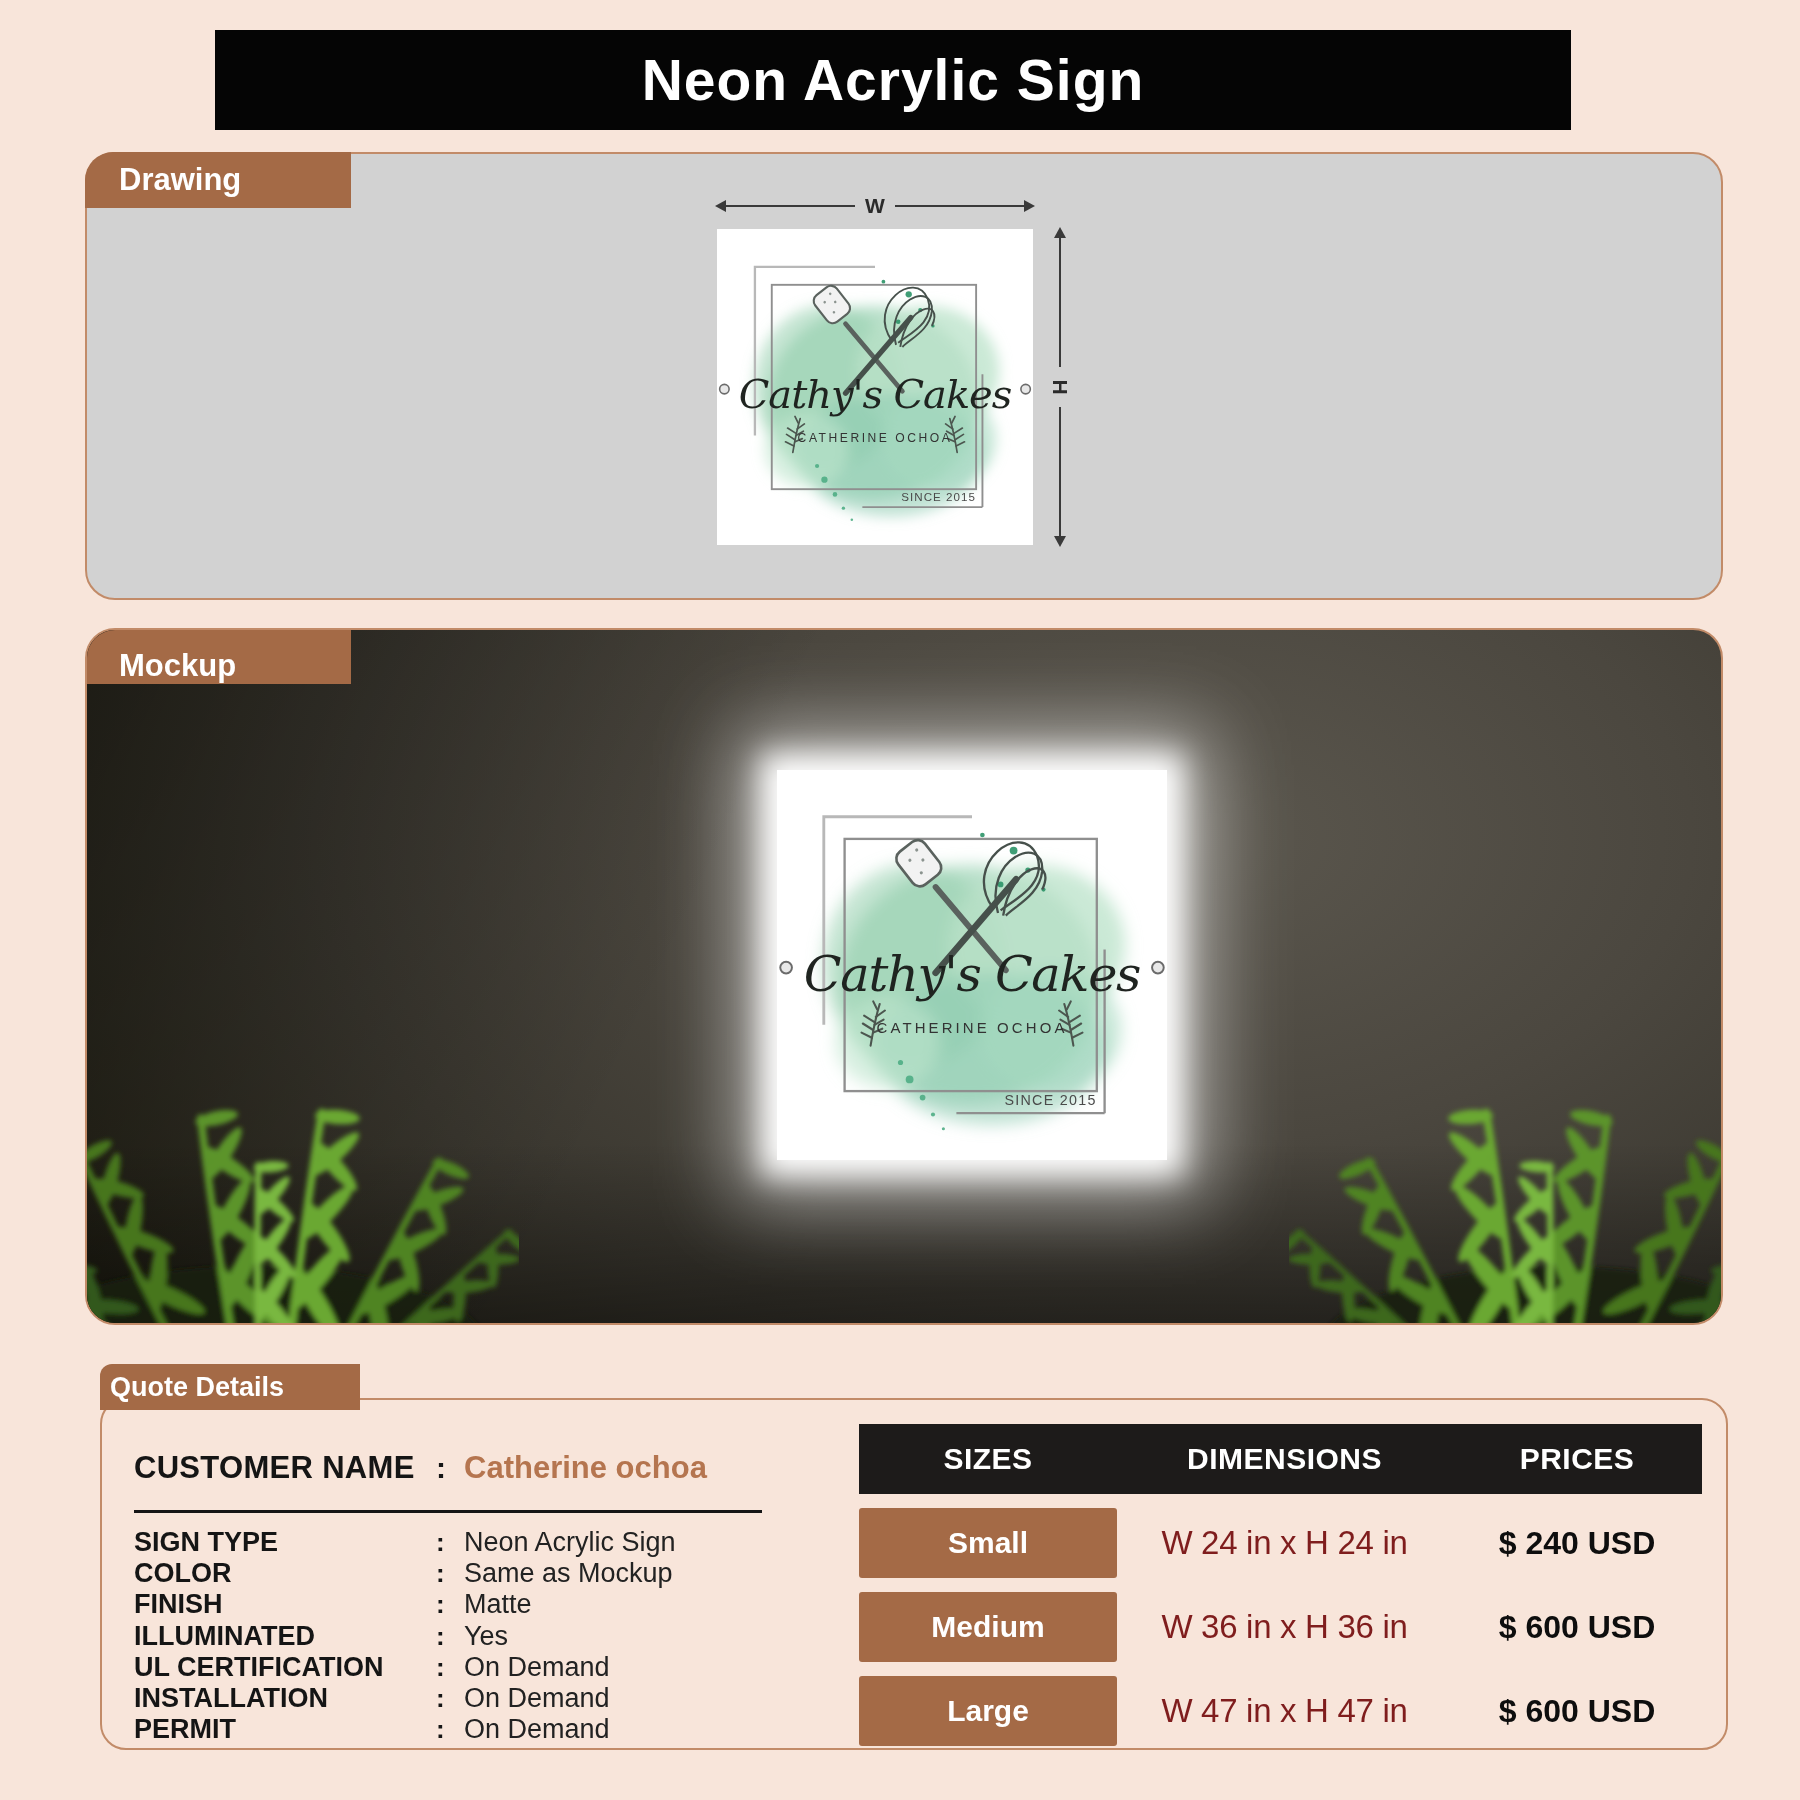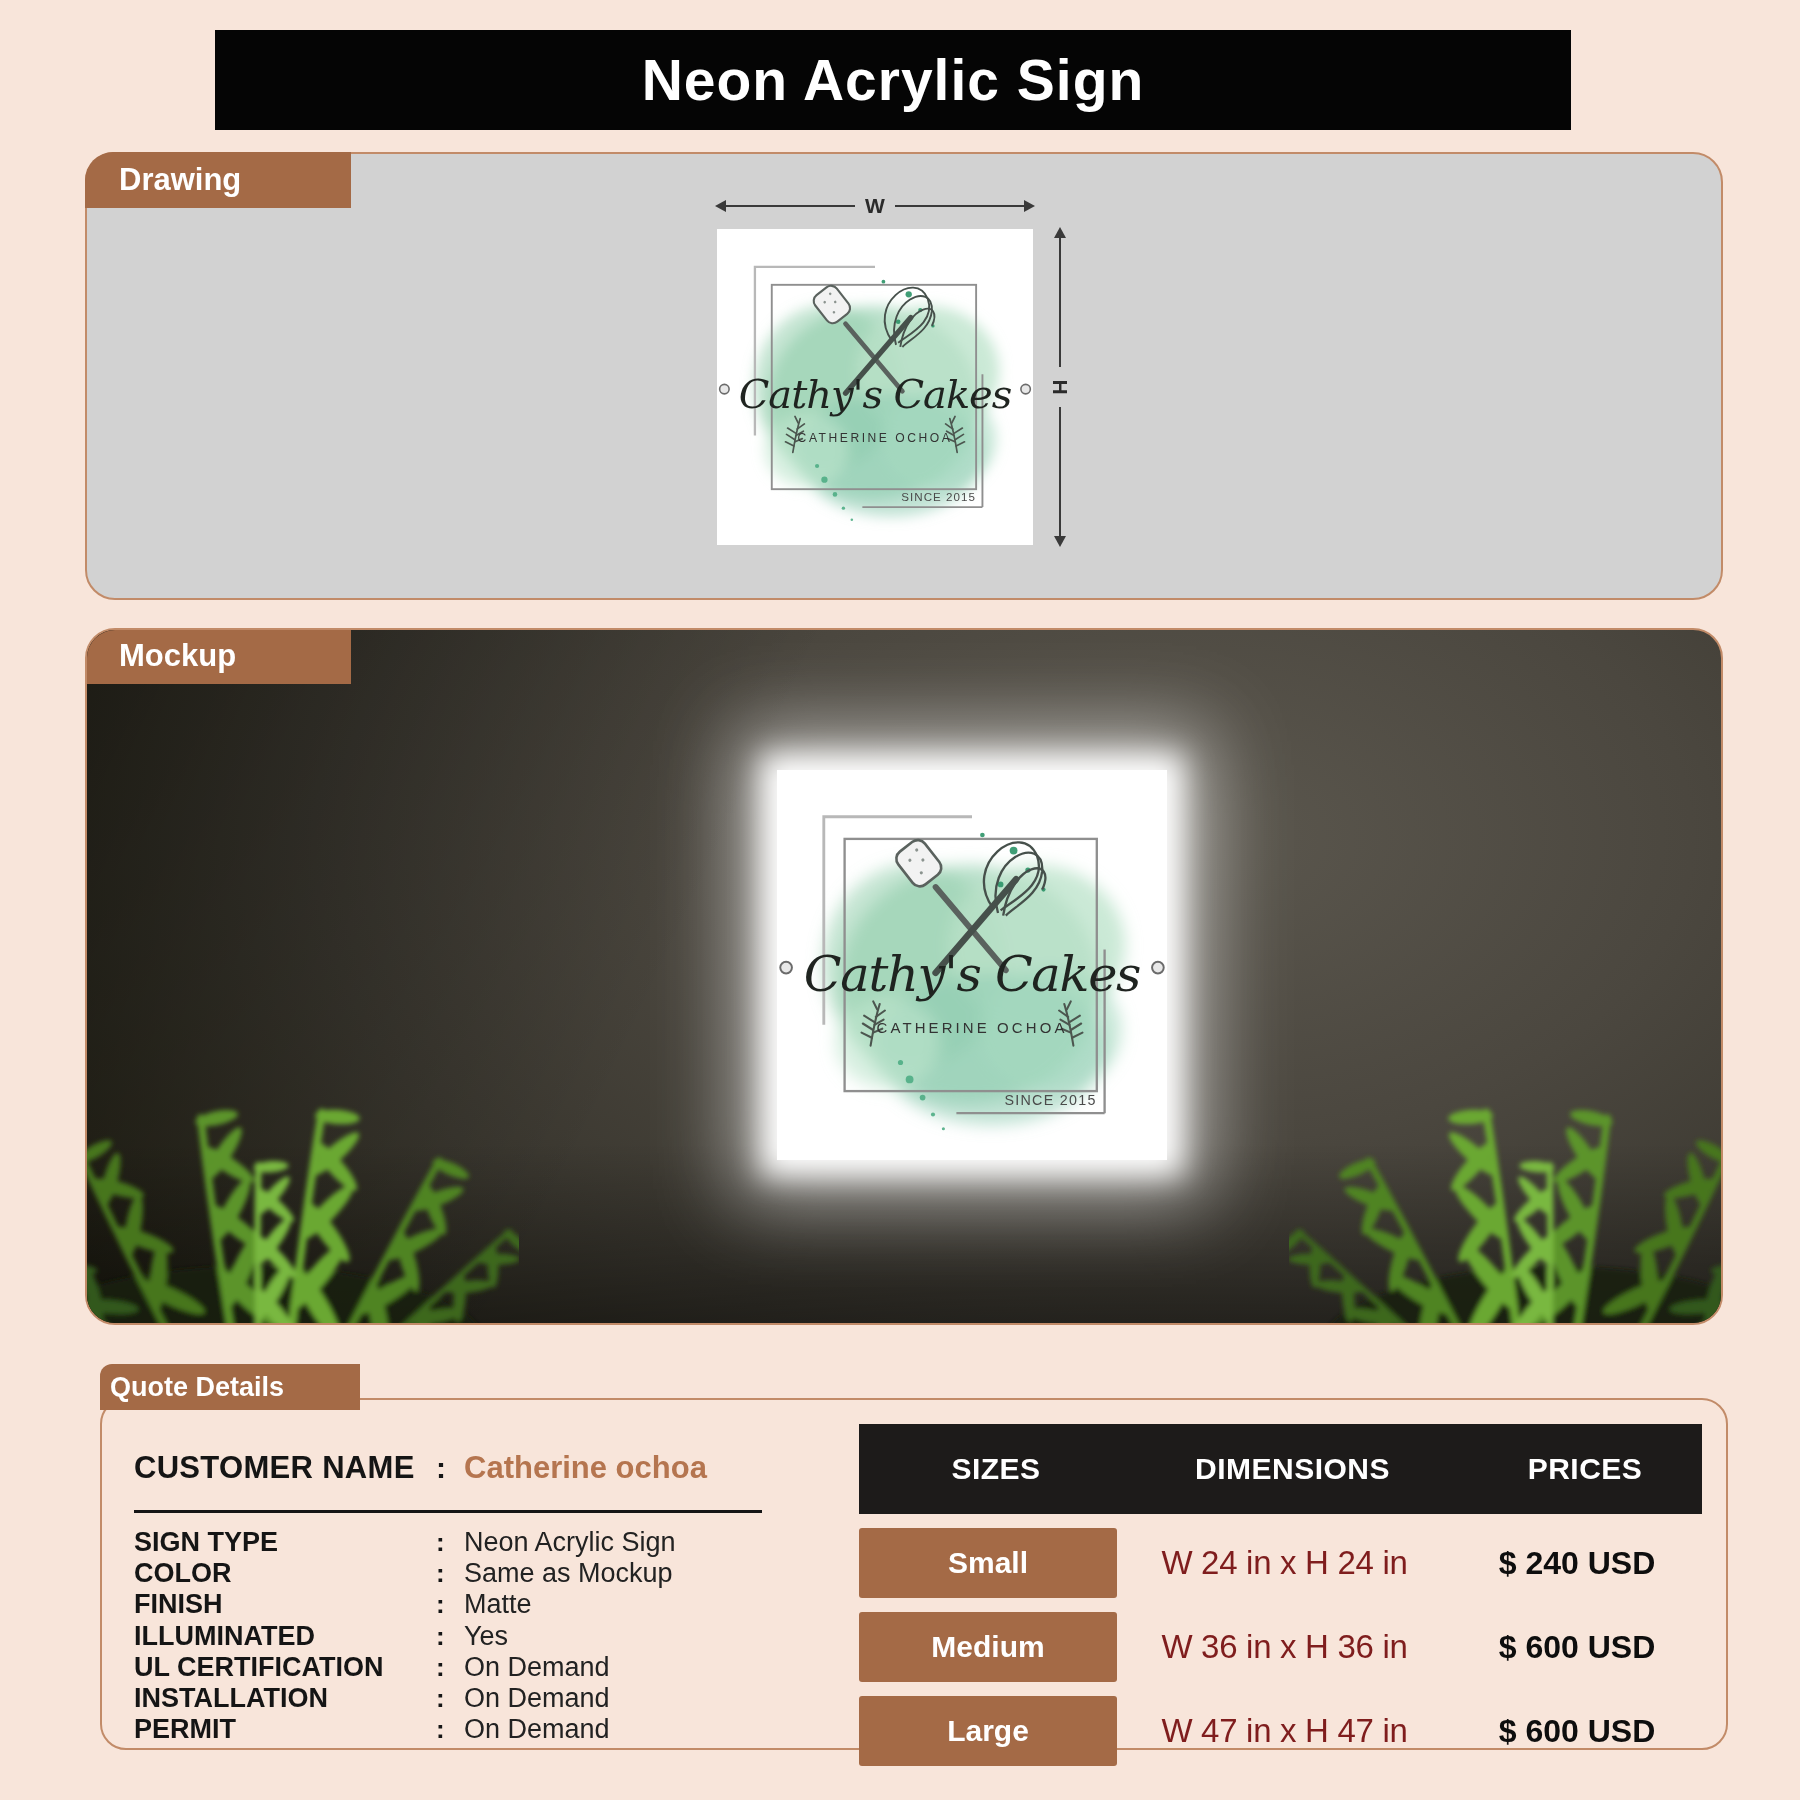--- a/index.html
+++ b/index.html
@@ -40,21 +40,21 @@
   .seg-down::after{content:"";position:absolute;bottom:-2px;left:50%;transform:translateX(-50%);
     border-left:6px solid transparent;border-right:6px solid transparent;border-top:11px solid #3a3a3a;}
 
   
   .mockup-panel{position:absolute;left:85px;top:628px;width:1638px;height:697px;
     border:2px solid #c28b68;border-radius:30px;box-sizing:border-box;overflow:hidden;
     background:radial-gradient(ellipse 1300px 800px at 68% 30%, #5b574e 0%, #4b473f 38%, #3a372f 68%, #282619 100%);}
   .mockup-panel::before{content:"";position:absolute;inset:0;
     background:linear-gradient(115deg, rgba(0,0,0,0.38) 0%, rgba(0,0,0,0) 38%),
                linear-gradient(to top, rgba(0,0,0,0.42) 0%, rgba(0,0,0,0) 26%);}
-  .mockup-panel .tab-big{left:-2px;top:-2px;}
+  .mockup-panel .tab-big{left:-2px;top:-2px;align-items:flex-end;}
   .mock-sign{position:absolute;left:690px;top:140px;width:390px;height:390px;background:#ffffff;
     box-shadow:0 0 28px 16px #ffffff, 0 0 75px 42px rgba(255,255,255,0.55);}
   .mock-sign svg{width:100%;height:100%;display:block;}
   .plant{position:absolute;bottom:-8px;width:450px;height:280px;}
   .plant-left{left:-18px;}
   .plant-right{right:-18px;transform:scaleX(-1);}
 
   
   .quote-panel{position:absolute;left:100px;top:1398px;width:1628px;height:352px;
     border:2px solid #c28b68;border-radius:26px;box-sizing:border-box;}
@@ -64,21 +64,21 @@
   .q-customer .q-col{font-size:30px;font-weight:700;color:#151515;}
   .q-customer .q-val{font-size:31px;font-weight:700;color:#b5754f;}
   .q-underline{width:628px;height:3px;background:#151515;margin:8px 0 14px 0;}
   .q-row{display:grid;grid-template-columns:302px 28px auto;align-items:baseline;height:31.2px;}
   .q-row .q-lab{font-size:27px;font-weight:700;color:#151515;}
   .q-row .q-col{font-size:26px;font-weight:700;color:#151515;}
   .q-row .q-val{font-size:27px;font-weight:400;color:#222222;}
 
   
   .p-table{position:absolute;left:757px;top:24px;width:843px;}
-  .p-head{display:grid;grid-template-columns:258px 335px 250px;height:90px;background:#1d1b1a;padding-left:8px;}
+  .p-head{display:grid;grid-template-columns:258px 335px 250px;height:70px;background:#1d1b1a;}
   .p-head div{display:flex;align-items:center;justify-content:center;color:#ffffff;
     font-size:30px;font-weight:800;letter-spacing:0.5px;}
   .p-row{display:grid;grid-template-columns:258px 335px 250px;height:70px;margin-top:14px;}
   .p-row:first-of-type{margin-top:13px;}
   .size-chip{background:#a46a46;border-radius:3px;display:flex;align-items:center;justify-content:center;
     color:#ffffff;font-size:30px;font-weight:700;}
   .p-dim{display:flex;align-items:center;justify-content:center;font-size:33px;color:#7f1d1d;letter-spacing:-0.3px;}
   .p-price{display:flex;align-items:center;justify-content:center;font-size:32px;font-weight:800;color:#0e0e0e;}
 
   .hidden-defs{position:absolute;width:0;height:0;overflow:hidden;}

